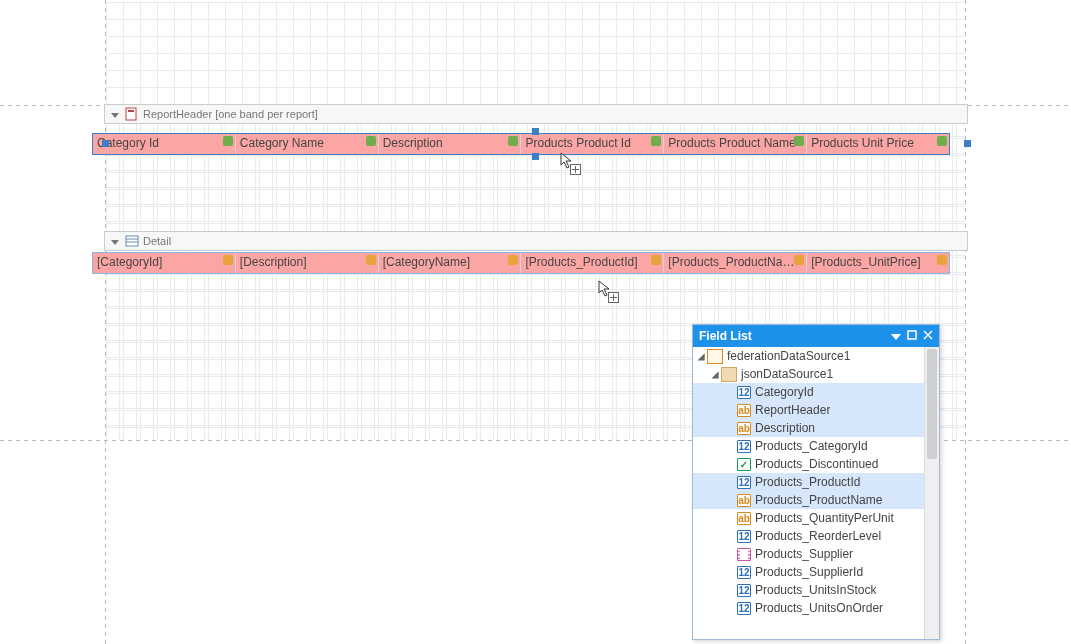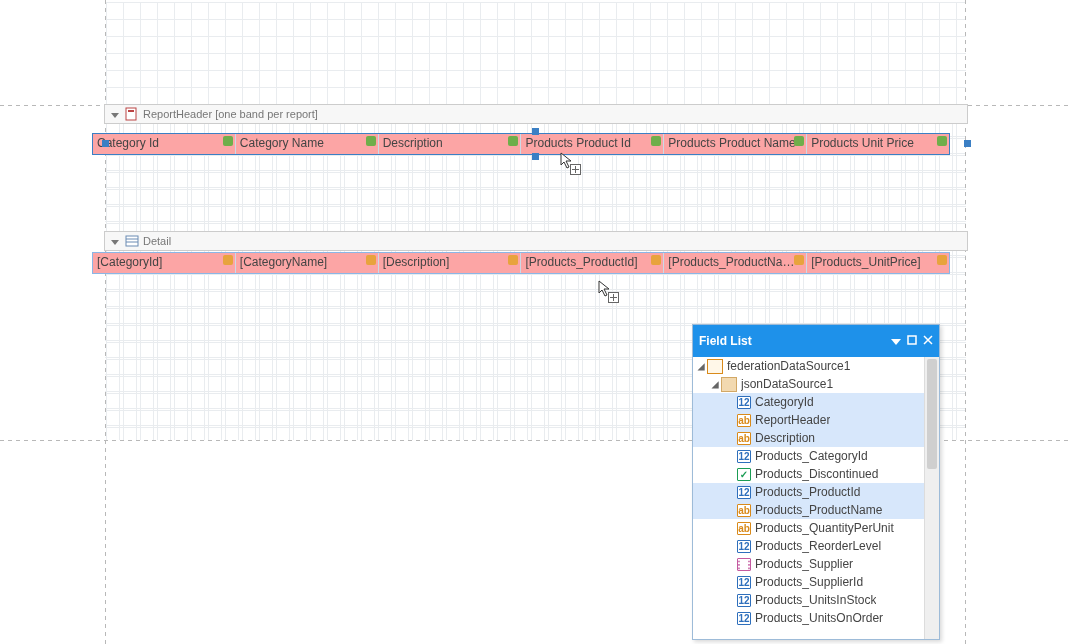--- a/index.html
+++ b/index.html
@@ -37,21 +37,21 @@
   
   .cursor-move{position:absolute;pointer-events:none}
   .cursor-move svg{display:block}
   .plusbox{width:9px;height:9px;border:1px solid #666;position:relative;background:#fff}
   .plusbox::before,.plusbox::after{content:"";position:absolute;background:#666}
   .plusbox::before{left:4px;top:1px;width:1px;height:7px}
   .plusbox::after{top:4px;left:1px;width:7px;height:1px}
 
   
   .flwin{position:absolute;left:692px;top:324px;width:248px;height:316px;border:1px solid #9dbbd8;background:#fff;box-shadow:2px 2px 4px rgba(0,0,0,.15);display:flex;flex-direction:column;box-sizing:border-box}
-  .flwin .titlebar{background:#1e91ea;color:#fff;font-weight:600;display:flex;align-items:center;height:32px;padding:0 6px}
+  .flwin .titlebar{background:#1e91ea;color:#fff;font-weight:600;display:flex;align-items:center;height:22px;padding:0 6px}
   .flwin .titlebar .spacer{flex:1}
   .flwin .titlebar .tbtn{margin-left:6px;cursor:pointer}
   .flwin .body{flex:1;display:flex;overflow:hidden}
   .flwin .tree{flex:1;overflow:auto;background:#fff}
   .flwin .sbar{width:14px;background:#efefef;border-left:1px solid #dcdcdc;position:relative}
   .flwin .sbar .thumb{position:absolute;left:2px;right:2px;top:2px;height:110px;background:#cfcfcf;border-radius:2px}
 
   .node{display:flex;align-items:center;height:18px;padding-right:4px}
   .node .pad{display:inline-block}
   .node .tw{width:12px;text-align:center;color:#666;font-family:monospace}
@@ -119,22 +119,22 @@
           <rect x="1" y="2" width="12" height="10" fill="#fff" stroke="#6b8bb3"></rect>
           <line x1="1" y1="5" x2="13" y2="5" stroke="#6b8bb3"></line>
           <line x1="1" y1="8" x2="13" y2="8" stroke="#6b8bb3"></line>
         </svg>
     </span>
     <span class="txt">Detail</span>
   </div>
 
   <div class="drow" style="top:252px" id="detrow">
       <div class="dcell">[CategoryId]<span class="glyph or"></span></div>
+      <div class="dcell">[Description]<span class="glyph or"></span></div>
       <div class="dcell">[CategoryName]<span class="glyph or"></span></div>
-      <div class="dcell">[Description]<span class="glyph or"></span></div>
       <div class="dcell">[Products_ProductId]<span class="glyph or"></span></div>
       <div class="dcell">[Products_ProductName]<span class="glyph or"></span></div>
       <div class="dcell">[Products_UnitPrice]<span class="glyph or"></span></div>
     </div>
 
   <div class="cursor-move" style="left:560px;top:152px">
     <svg width="16" height="18">
         <path d="M1 1 L1 13 L4 10 L7 16 L9 15 L6 9 L11 9 Z" fill="#fff" stroke="#333"></path>
       </svg>
     <div class="plusbox" style="position:absolute;left:10px;top:12px"></div>

